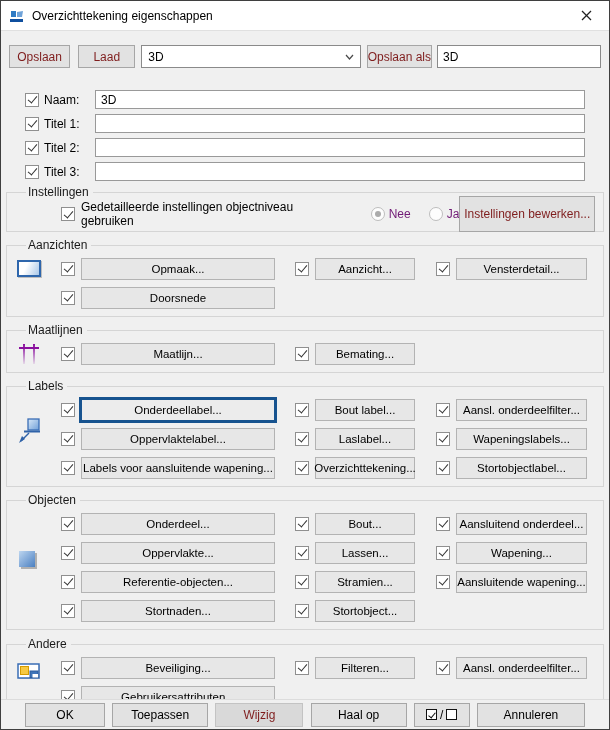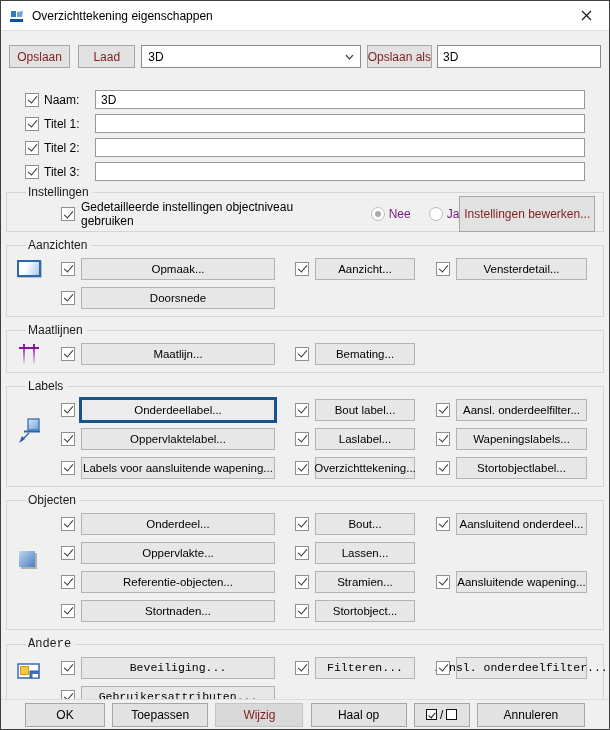--- a/index.html
+++ b/index.html
@@ -79,21 +79,21 @@
   .group {
     border:1px solid #d5d5d5; margin:0 5px; position:relative;
     padding:8px 0 4px 0;
   }
   .group .legend {
     position:absolute; top:-8px; left:19px; background:#f0f0f0;
     padding:0 4px 0 2px; color:#1a1a1a;
   }
   .g-settings { margin-top:11px; padding-top:9px; padding-bottom:5px; }
   .g-sec { margin-top:13px; }
-  .g-andere { margin-top:14px;font-family:Liberation Mono, monospace; }
+  .g-andere { margin-top:14px; }
 
   .sec-icon { position:absolute; left:10px; }
 
   .set-row { display:flex; align-items:center; padding:0 8px 0 54px; height:24px; }
   .set-row .lbl { margin-left:6px; }
   .set-row .radio { margin-left:30px; }
   .set-row .r2 { margin-left:18px; }
   .set-row .rlbl { margin-left:4px; }
   .btn-editsettings { margin-left:auto; width:140px; height:36px; }
 
@@ -359,20 +359,24 @@
     </div>
     <div class="sec-row">
       <span class="cell">
           <span class="cb checked"></span>
         <button class="sbtn w1">Oppervlakte...</button>
         </span>
       <span class="cell c2">
           <span class="cb checked"></span>
         <button class="sbtn w2">Lassen...</button>
         </span>
+      <span class="cell c3">
+          <span class="cb checked"></span>
+        <button class="sbtn w3">Wapening...</button>
+        </span>
     </div>
     <div class="sec-row">
       <span class="cell">
           <span class="cb checked"></span>
         <button class="sbtn w1">Referentie-objecten...</button>
         </span>
       <span class="cell c2">
           <span class="cb checked"></span>
         <button class="sbtn w2">Stramien...</button>
         </span>

